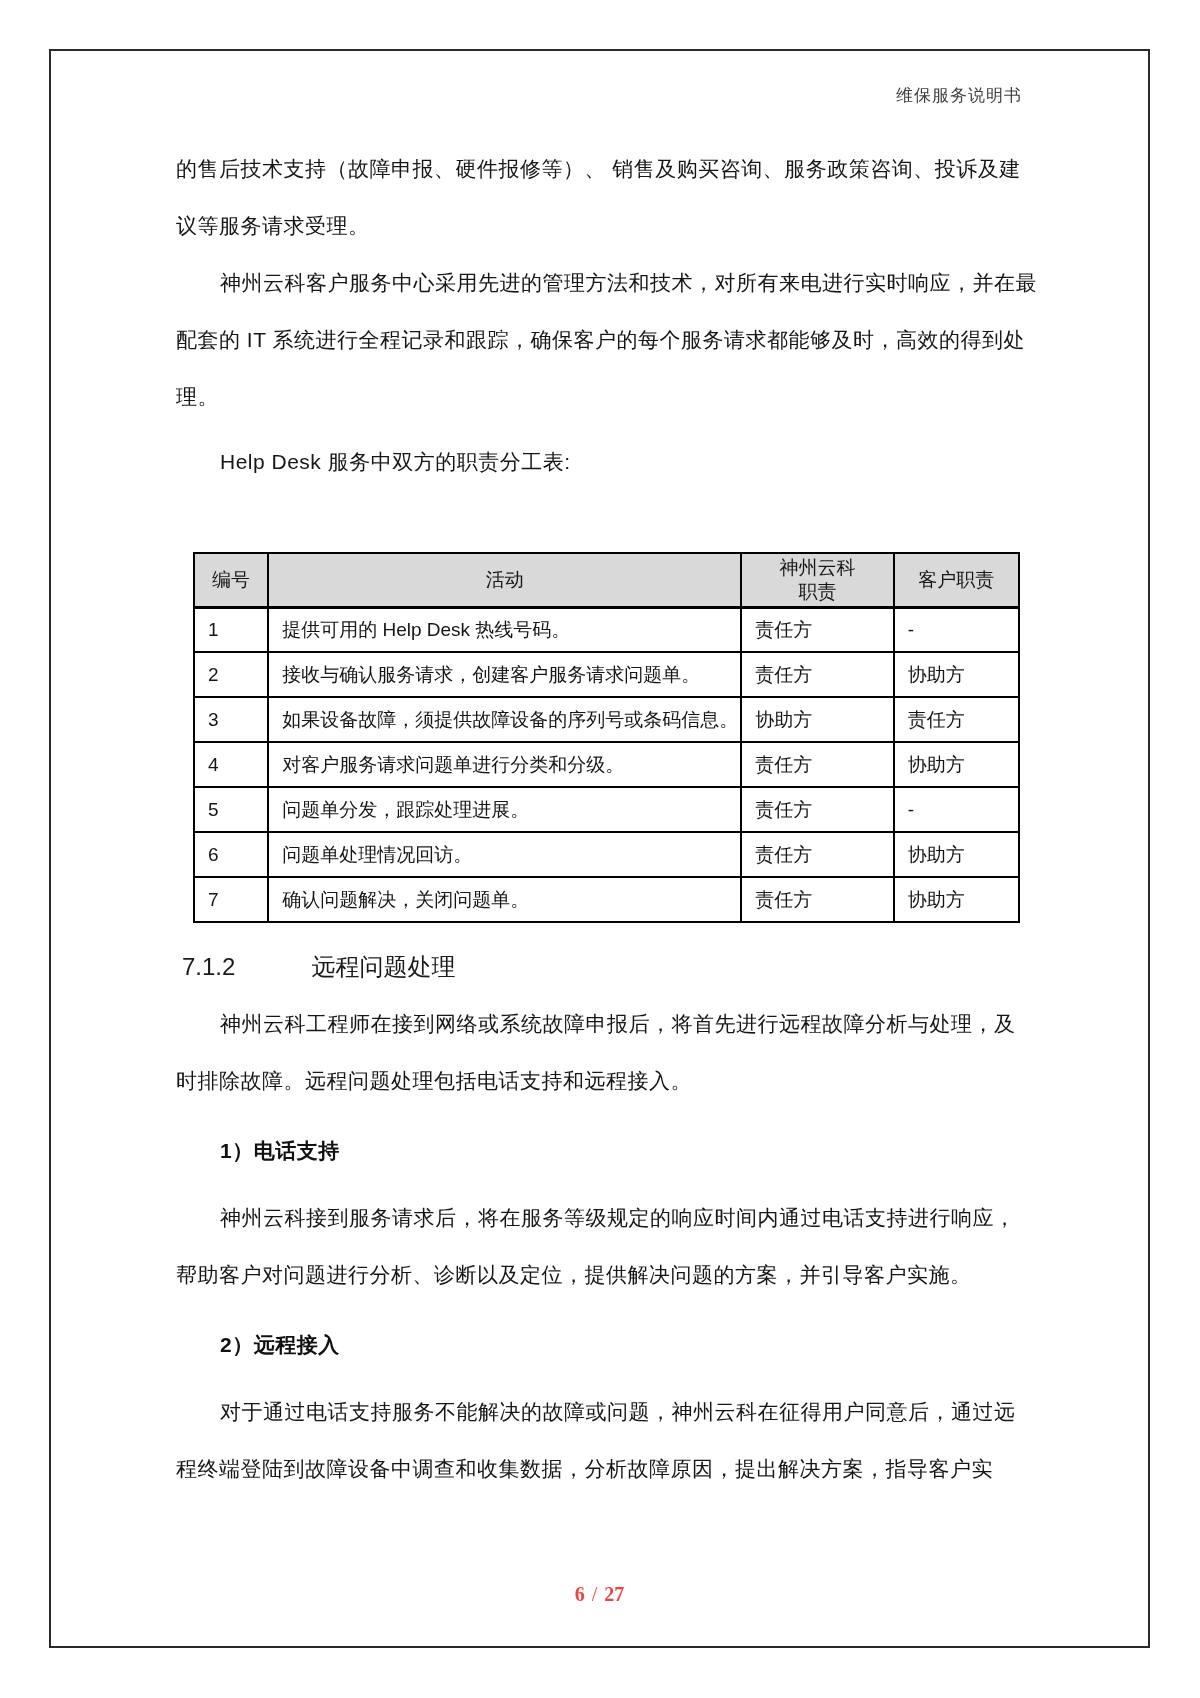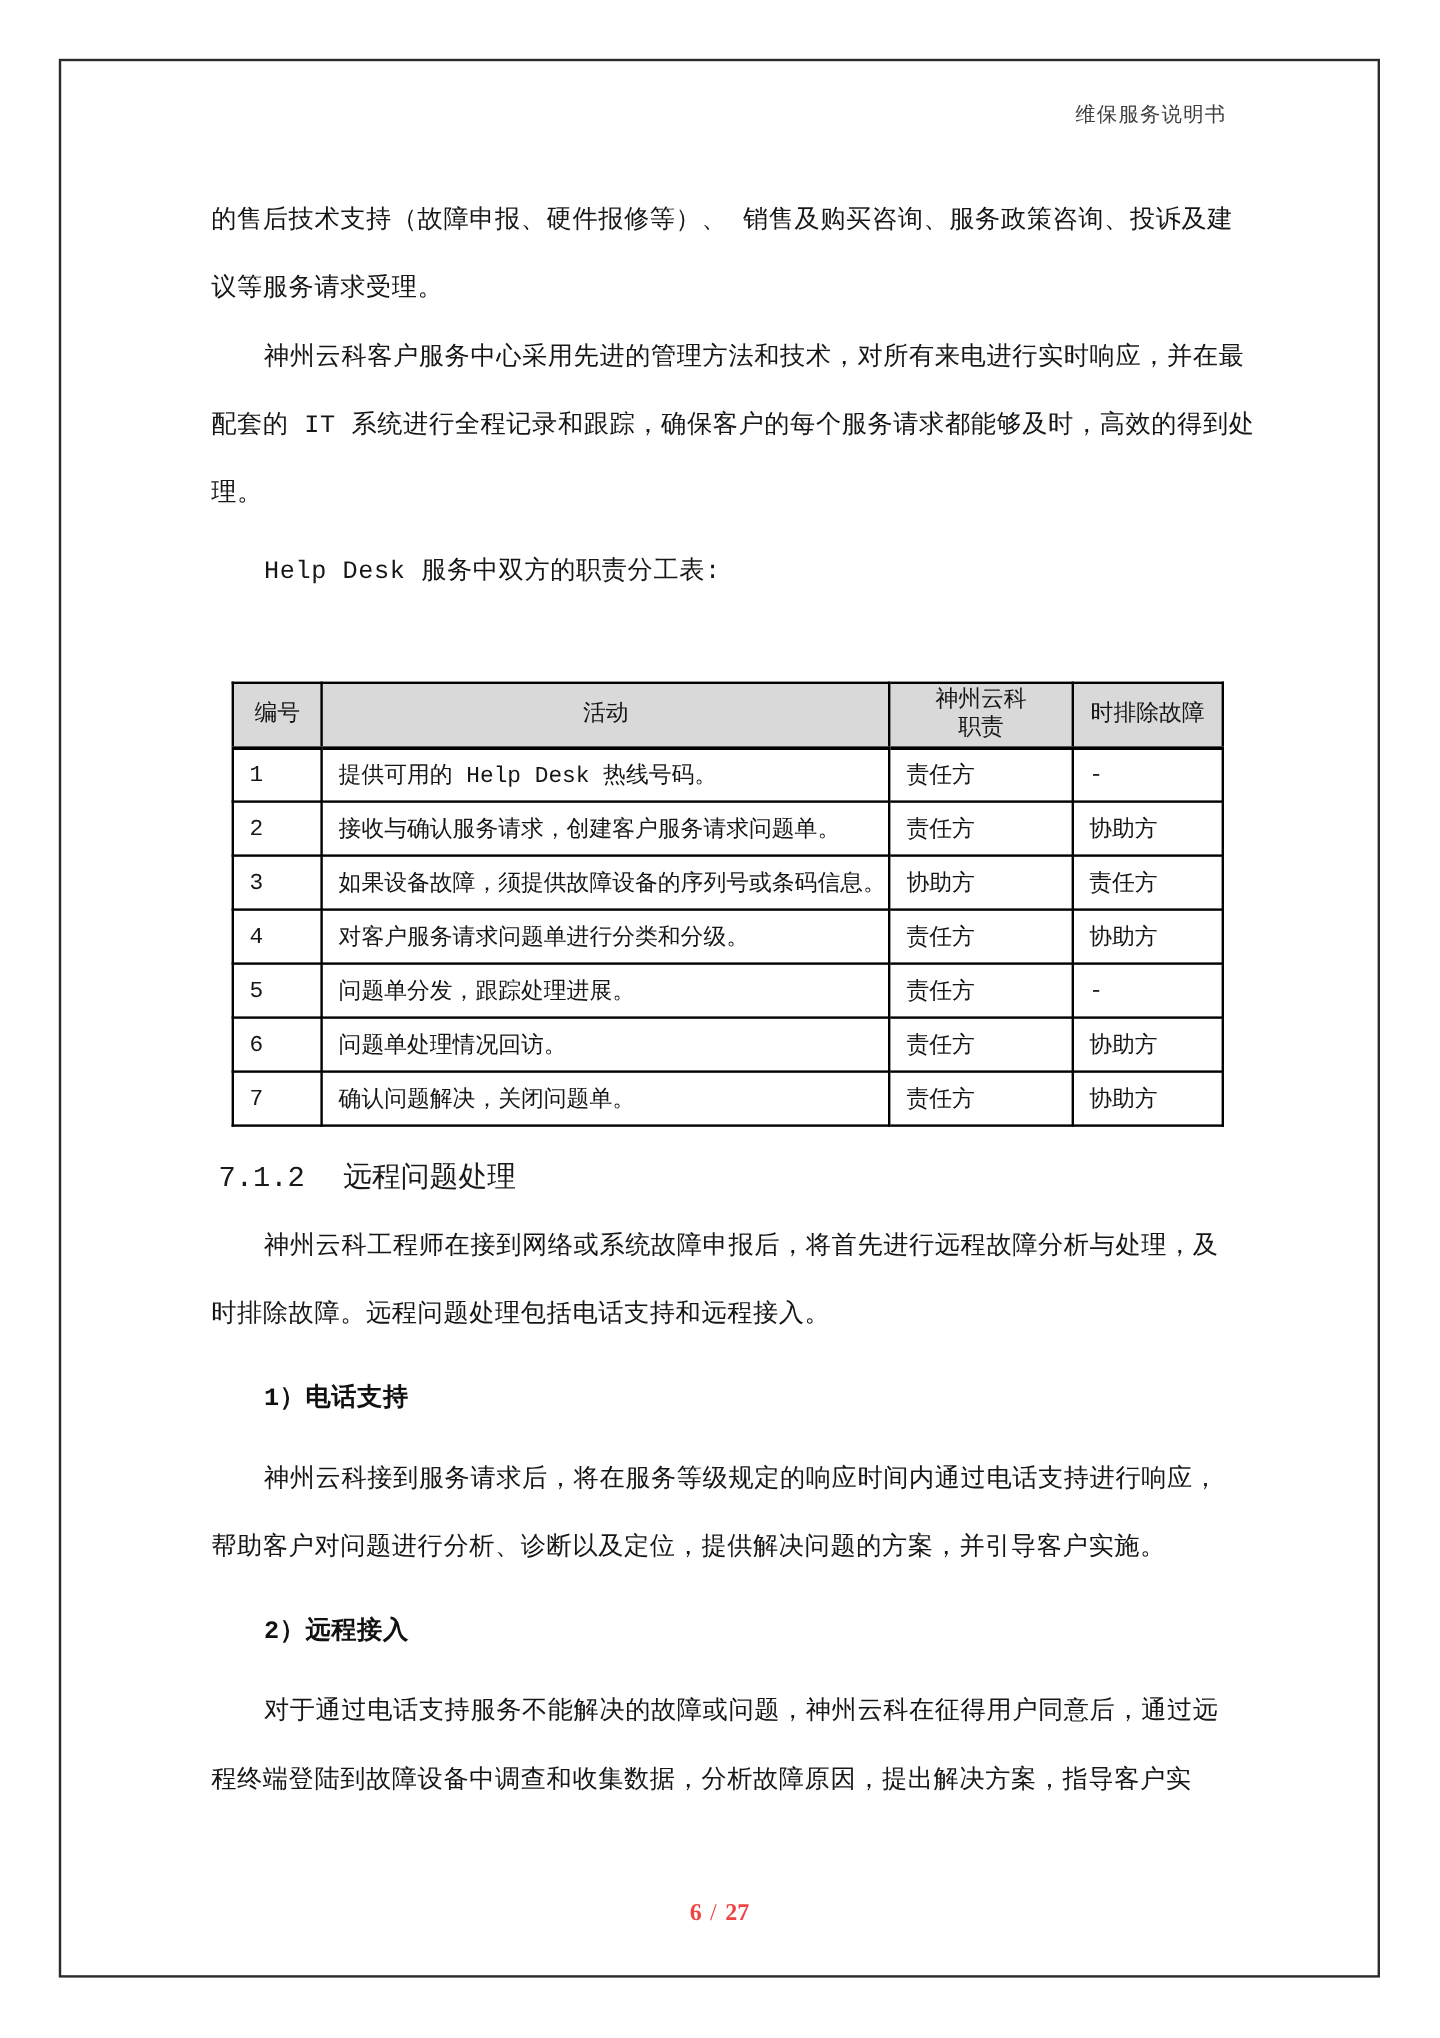--- a/index.html
+++ b/index.html
@@ -12,21 +12,21 @@
   .frame{
     position:absolute;left:49px;top:49px;width:1101px;height:1599px;
     border:2px solid #2b2b2b;box-sizing:border-box;background:#ffffff;
   }
   .page-header{
     position:absolute;top:84px;right:178px;
     font-family:Liberation Serif, serif;
     font-size:17px;color:#3f3f3f;letter-spacing:1px;
   }
   .content{
-    position:absolute;left:176px;top:156px;width:862px;font-family:Liberation Mono, monospace;
+    position:absolute;left:176px;top:140px;width:862px;
   }
   .para{margin:0;}
   .line{
     font-size:21px;line-height:57px;white-space:nowrap;
     letter-spacing:0.5px;color:#161616;
   }
   .line.indent{text-indent:44px;}
   .table-intro{margin-top:8px;}
   table.resp{
     border-collapse:collapse;margin-left:17px;margin-top:62px;
@@ -42,21 +42,21 @@
     border-bottom:3px solid #000000;line-height:1.25;
   }
   table.resp tbody td{height:45px;text-align:left;padding-left:13px;}
   .col-no{width:74px;}
   .col-act{width:472px;}
   .col-vendor{width:152px;}
   .col-cust{width:125px;}
   .hdr2line span{display:block;}
   .section-heading{
     margin-top:26px;margin-left:6px;font-size:24px;line-height:36px;
-    color:#1a1a1a;display:flex;align-items:baseline;
+    color:#1a1a1a;display:flex;align-items:baseline;gap:44px;
   }
   .section-heading .sec-num{margin-right:32px;}
   .after-heading{margin-top:10px;}
   .sub-heading{
     margin-top:20px;padding-left:44px;font-size:21px;line-height:44px;
     font-weight:bold;color:#111111;letter-spacing:0.5px;
   }
   .after-sub{margin-top:16px;}
   .page-footer{
     position:absolute;left:49px;top:1583px;width:1101px;text-align:center;
@@ -91,21 +91,21 @@
 
   <table class="resp">
     <thead>
       <tr>
         <th class="col-no">编号</th>
         <th class="col-act">活动</th>
         <th class="col-vendor hdr2line">
           <span>神州云科</span>
           <span>职责</span>
         </th>
-        <th class="col-cust">时排除故障</th>
+        <th class="col-cust">客户职责</th>
       </tr>
     </thead>
     <tbody>
       <tr>
         <td>1</td>
         <td>提供可用的 Help Desk 热线号码。</td>
         <td>责任方</td>
         <td>-</td>
       </tr>
       <tr>

